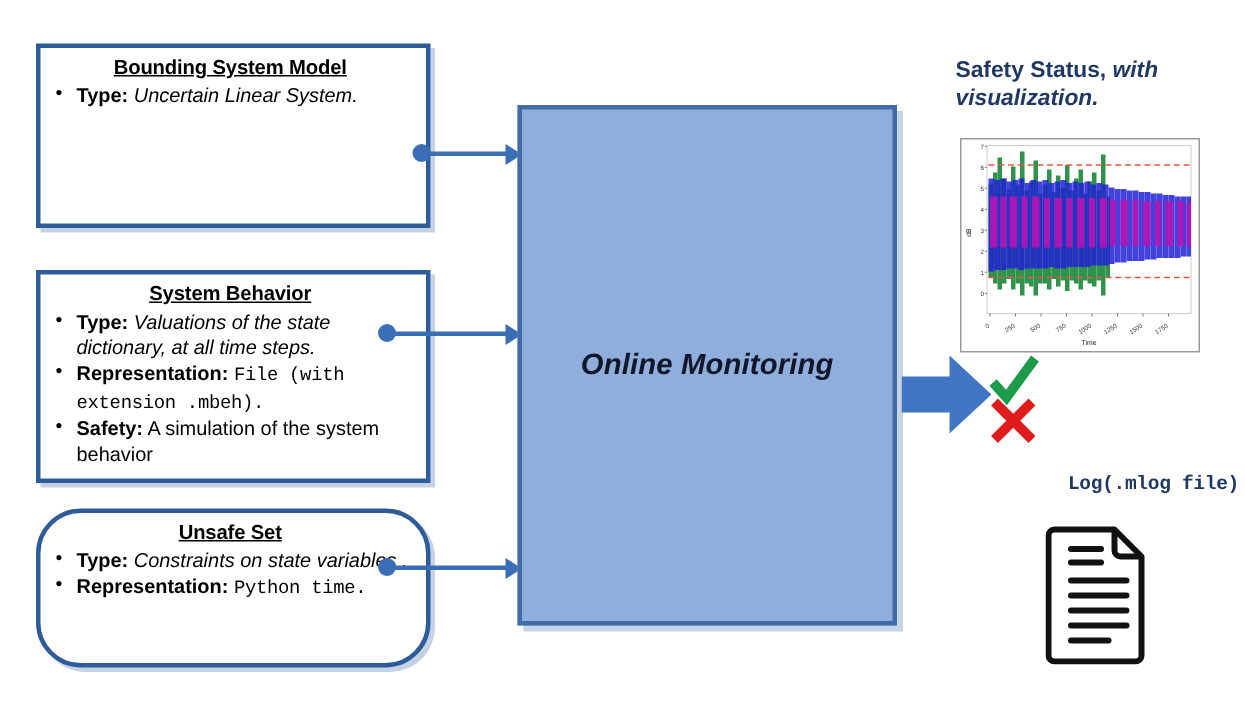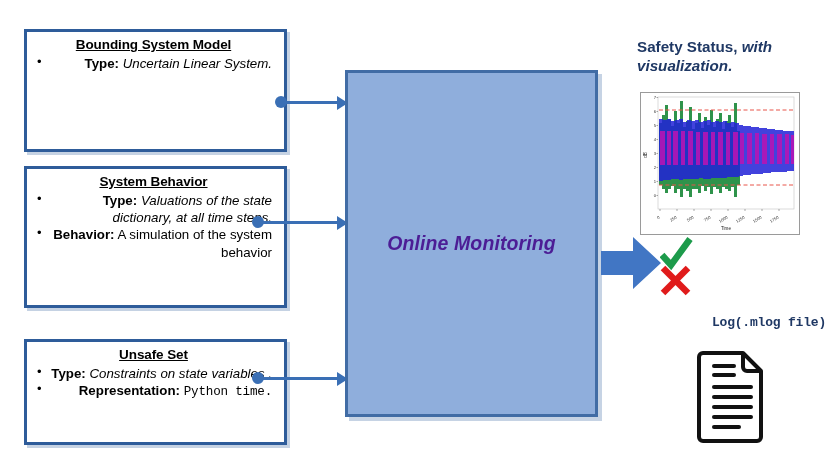--- a/index.html
+++ b/index.html
@@ -31,21 +31,20 @@
     font-size: 13.5px;
     text-decoration: underline;
     letter-spacing: -0.1px;
     margin-bottom: 1px;
     line-height: 1.25;
   }
   ul.bullets {
     list-style: none;
     margin: 0;
     padding: 0;
-    text-align: right;
   }
   ul.bullets > li {
     position: relative;
     padding-left: 16px;
     font-size: 13.3px;
     line-height: 1.30;
     margin-bottom: 0px;
   }
   ul.bullets > li::before {
     content: "\2022";
@@ -106,21 +105,21 @@
     border: 3px solid #416CA5;
     box-shadow: 4px 4px 0 0 rgba(65,108,165,0.30);
     display: flex;
     align-items: center;
     justify-content: center;
   }
   #process-box .proc-label {
     font-size: 19.5px;
     font-weight: bold;
     font-style: italic;
-    color: #4c1d95;
+    color: #0f172a;
     letter-spacing: 0.1px;
   }
 
   
   #block-arrow {
     position: absolute;
     left: 601px;
     top: 237px;
     width: 60px;
     height: 52px;
@@ -189,29 +188,30 @@
 </head>
 <body>
 
 <div class="input-box" id="box-bounding" style="left:24px; top:29px; width:263px; height:123px;">
   <div class="box-title">Bounding System Model</div>
   <ul class="bullets">
     <li><span class="lbl">Type:</span> <span class="it">Uncertain Linear System.</span></li>
   </ul>
 </div>
 
-<div class="input-box" id="box-behavior" style="left:24px; top:166px; width:263px; height:142px;">
+<div class="input-box" id="box-behavior" style="left:24px; top:180px; width:263px; height:142px;">
   <div class="box-title">System Behavior</div>
   <ul class="bullets">
     <li><span class="lbl">Type:</span> <span class="it">Valuations of the state dictionary, at all time steps.</span></li>
-    <li><span class="lbl">Behavior:</span> <span>A simulation of the system behavior</span></li>
+    <li><span class="lbl">Representation:</span> <span class="mono">File (with extension .mbeh).</span></li>
+    <li><span class="lbl">Safety:</span> <span>A simulation of the system behavior</span></li>
   </ul>
 </div>
 
-<div class="input-box" id="box-unsafe" style="left:24px; top:339px; width:263px; height:106px;">
+<div class="input-box" id="box-unsafe" style="left:24px; top:339px; width:263px; height:106px;border-radius:30px;">
   <div class="box-title">Unsafe Set</div>
   <ul class="bullets">
     <li><span class="lbl">Type:</span> <span class="it">Constraints on state variables .</span></li>
     <li><span class="lbl">Representation:</span> <span class="mono">Python time.</span></li>
   </ul>
 </div>
 
 <div class="connector" style="left:275px; top:92px; width:75px;">
   <span class="dot"></span>
   <span class="shaft" style="width:54px;"></span>

